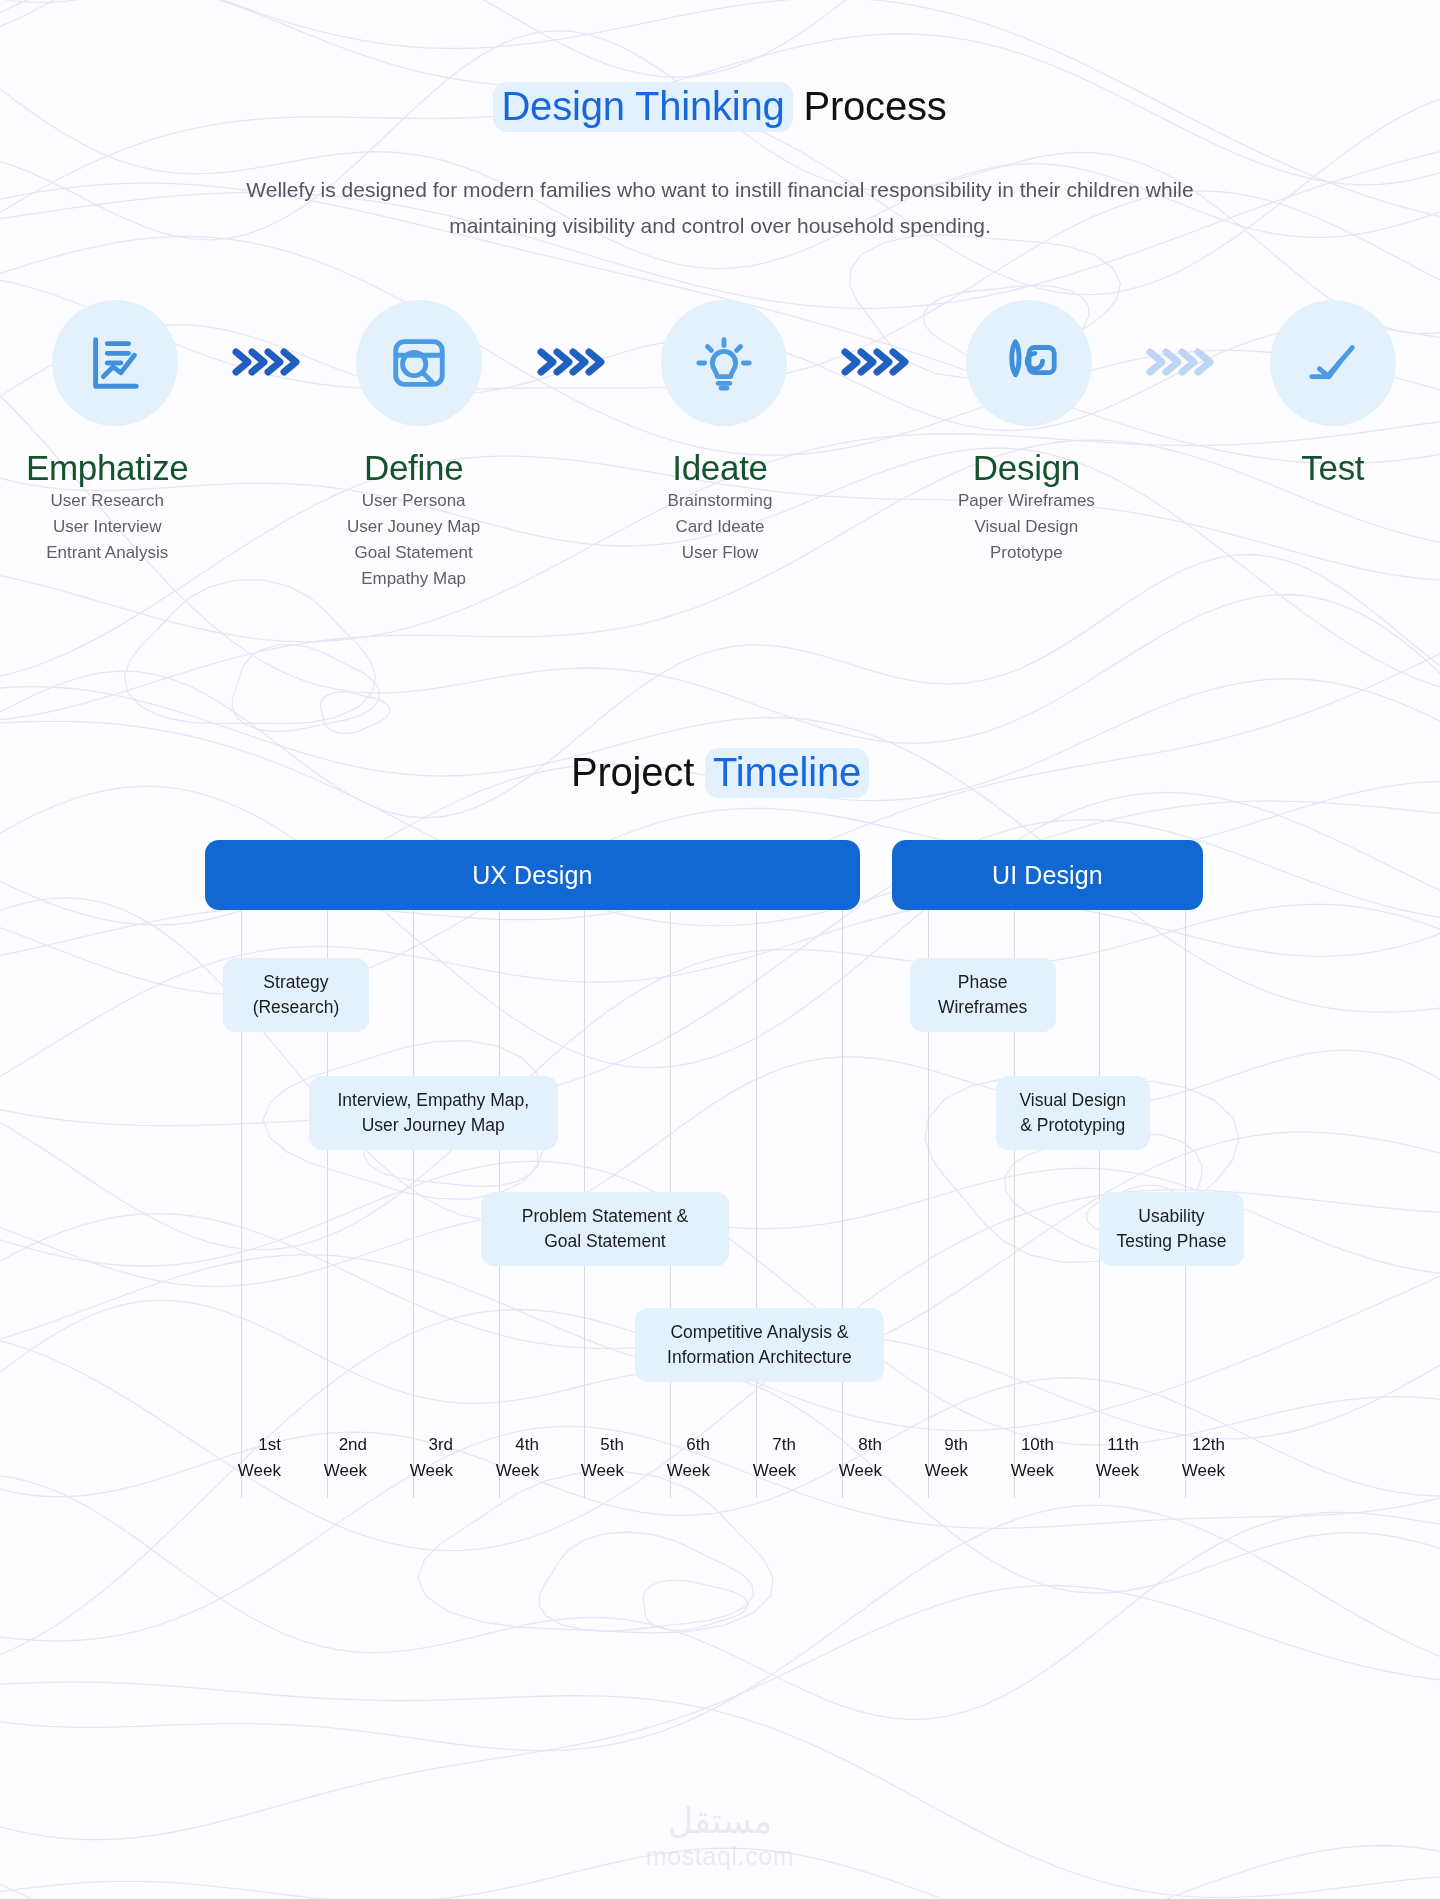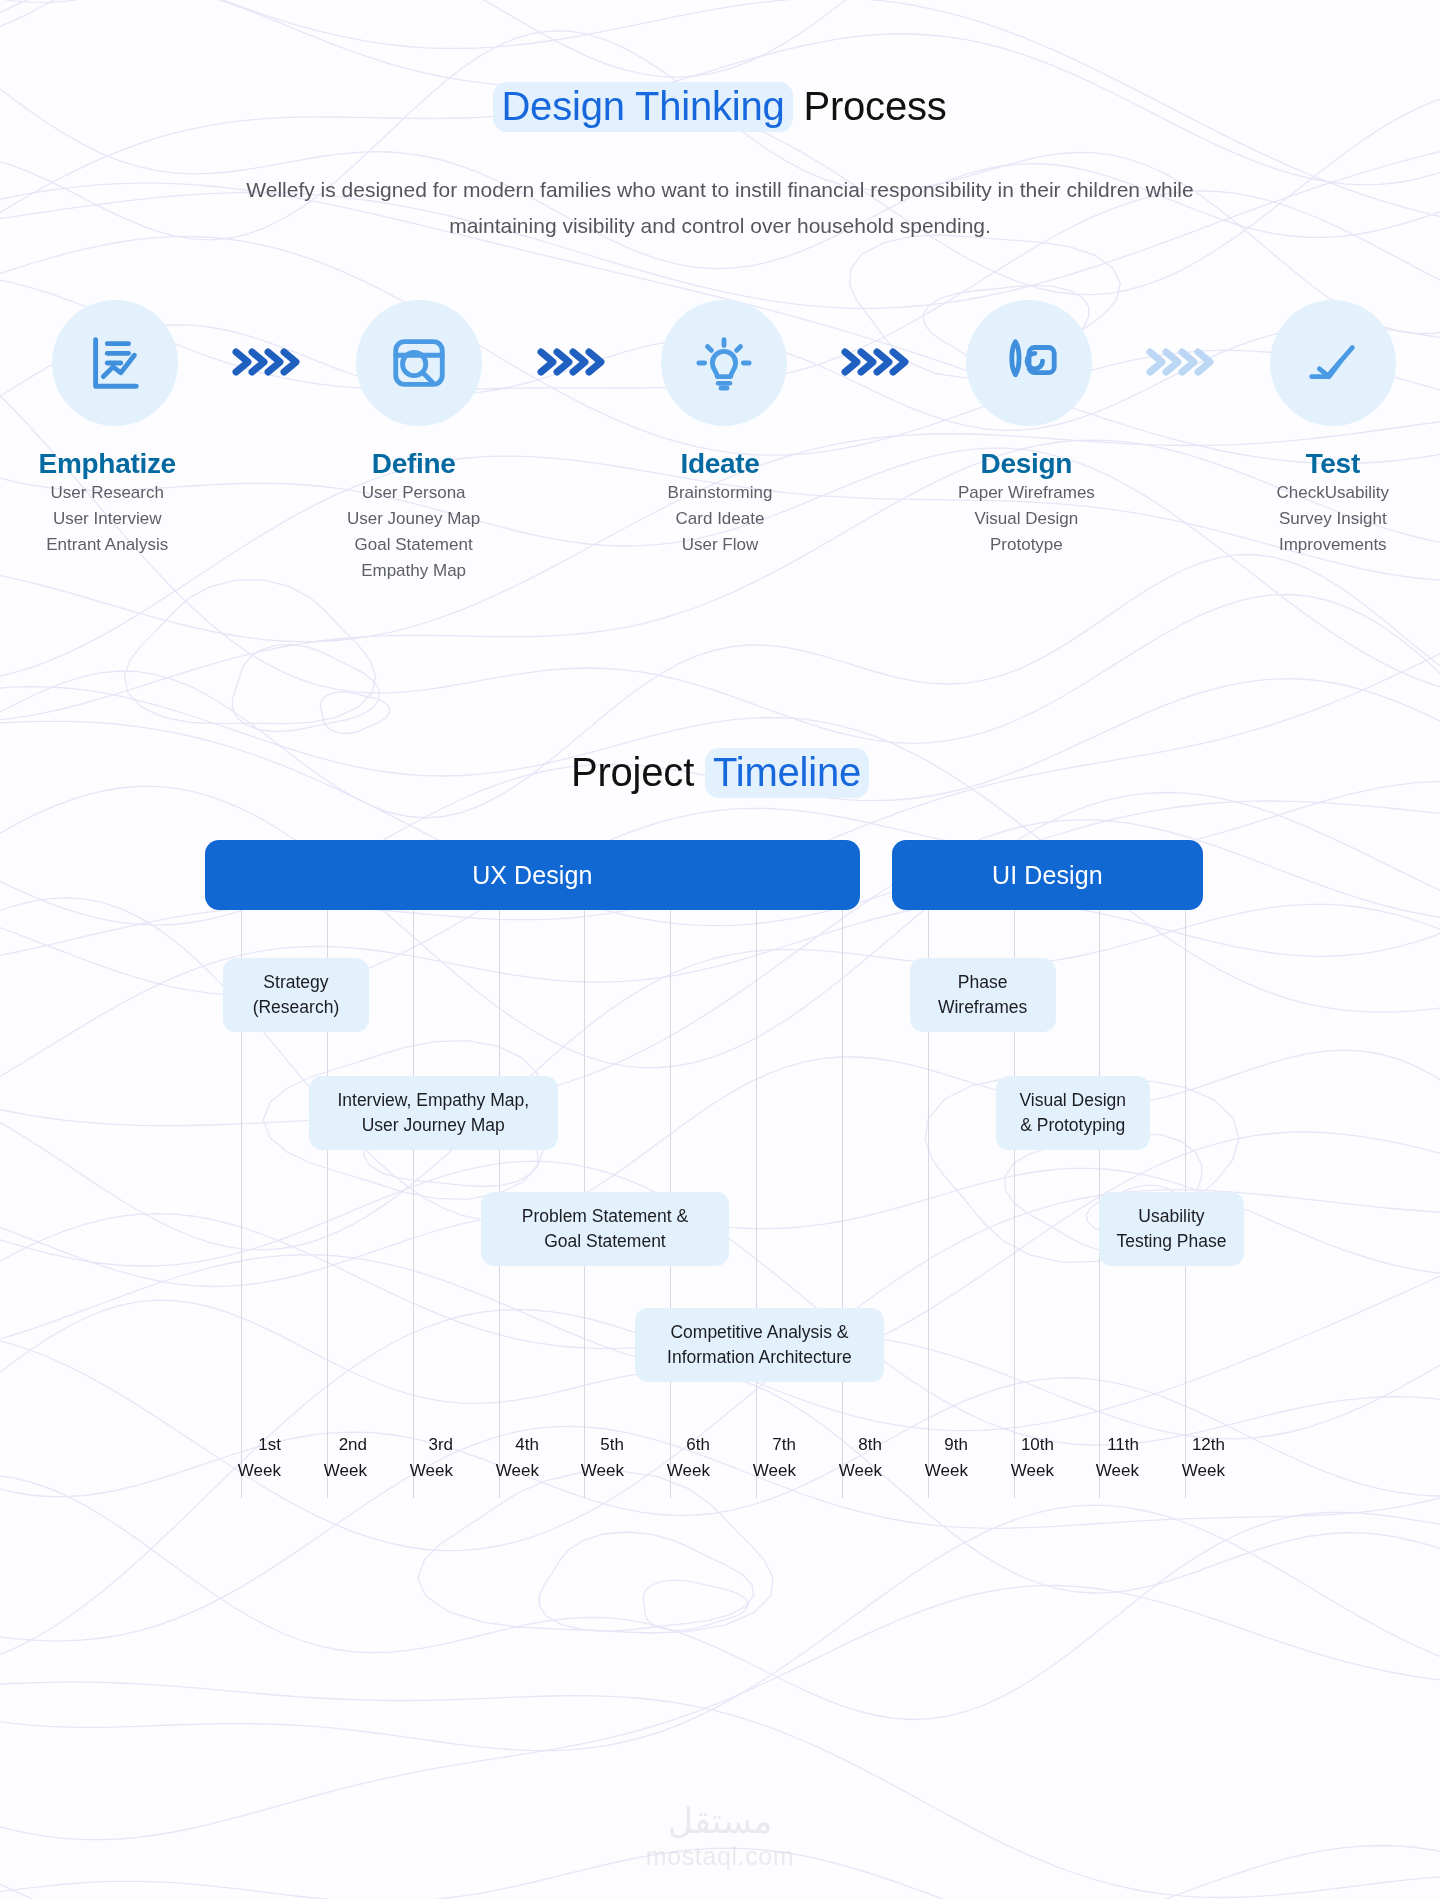--- a/index.html
+++ b/index.html
@@ -123,23 +123,23 @@
     display: flex;
     justify-content: center;
     margin-top: 22px;
   }
   .label-col {
     width: 224px;
     text-align: center;
   }
   .label-col.spacer { width: 96px; }
   .step-name {
-    font-size: 28px;
-    font-weight: 700;
-    color: #0369a1;
+    font-size: 35px;
+    font-weight: 400;
+    color: #14532d;
     letter-spacing: -0.3px;
   }
   .step-items {
     font-size: 17px;
     line-height: 1.52;
     color: #5d5f66;
     font-weight: 400;
   }
 
   
@@ -434,25 +434,20 @@
           <div class="step-name">Design</div>
           <div class="step-items">
             <div>Paper Wireframes</div>
             <div>Visual Design</div>
             <div>Prototype</div>
           </div>
         </div>
         <div class="label-col spacer"></div>
         <div class="label-col">
           <div class="step-name">Test</div>
-          <div class="step-items">
-            <div>CheckUsability</div>
-            <div>Survey Insight</div>
-            <div>Improvements</div>
-          </div>
         </div>
       </div>
   </div>
 
   <div id="timeline-title">
     <div class="section-title">
       <span class="hl-plain">Project</span>
       <span class="hl">Timeline</span>
     </div>
   </div>

